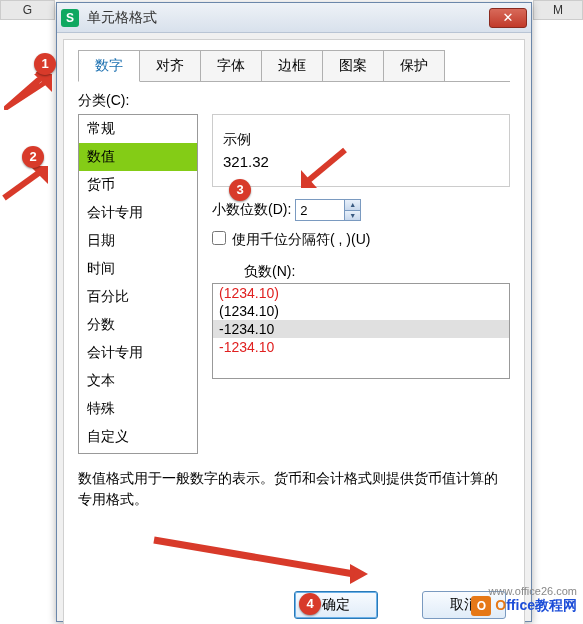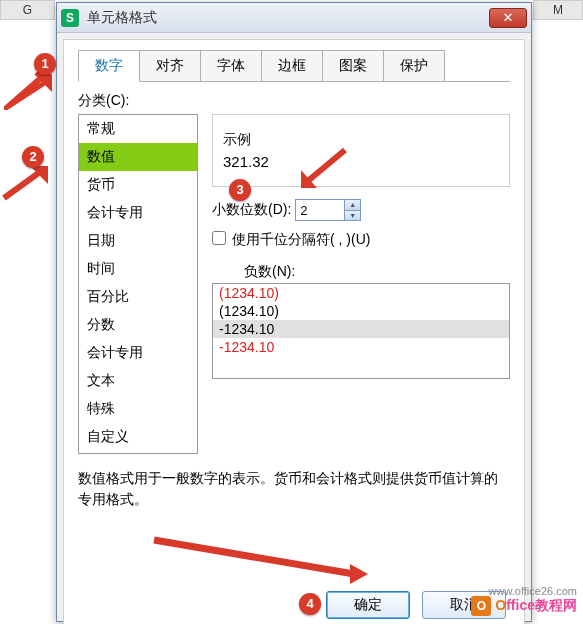--- a/index.html
+++ b/index.html
@@ -188,20 +188,21 @@
       gap: 12px;
     }
     .dlg-btn {
       width: 84px;
       height: 28px;
       border: 1px solid #7a9ac0;
       background: linear-gradient(#f8fbff,#e0ecf8);
       border-radius: 3px;
       cursor: pointer;
       font-size: 14px;
+      margin-left: 32px;
     }
     .dlg-btn.primary {
       border: 1px solid #2a7ab8;
       box-shadow: 0 0 0 1px #6ab0e8 inset;
     }
     .callout {
       position: absolute;
       width: 22px; height: 22px;
       background: #d83a2a;
       border-radius: 50%;
@@ -231,21 +232,21 @@
       background: #e67817;
       border-radius: 3px;
       color: #fff;
       font-weight: bold;
       text-align: center;
       line-height: 20px;
       font-size: 12px;
     }
     .wm-text { font-size: 14px; font-weight: bold; }
     .wm-o { color: #e67817; }
-    .wm-rest { color: #ec4899; }
+    .wm-rest { color: #1d4ed8; }
     .wm-url { font-size: 11px; color: #888; position:absolute; right:6px; bottom:27px;}
   </style>
 </head>
 <body>
 
 <div class="bg-cells">
   <div class="bg-col-header" style="left:0;width:55px;">G</div>
   <div class="bg-col-header" style="left:533px;width:50px;">M</div>
 </div>
 

